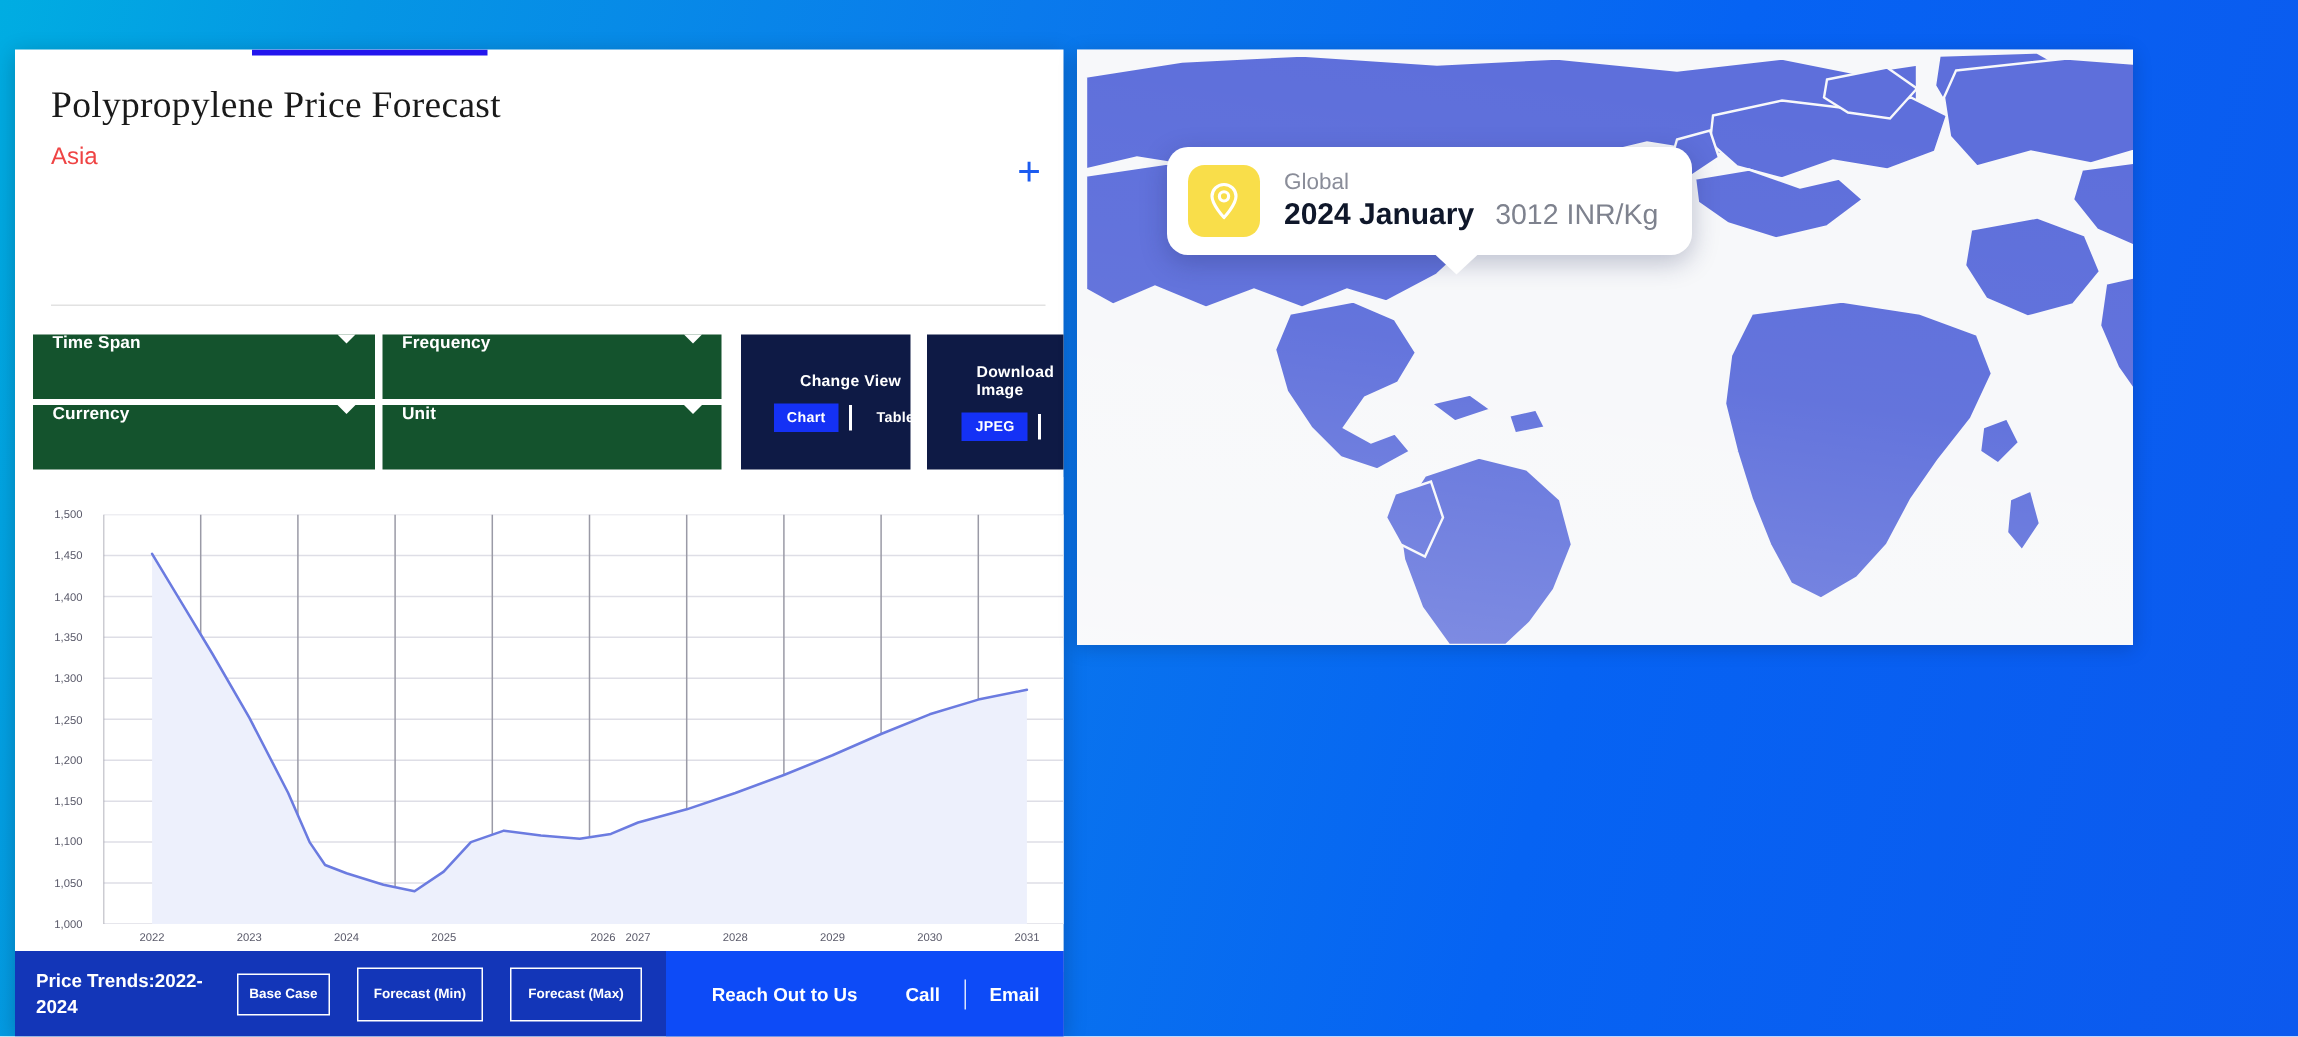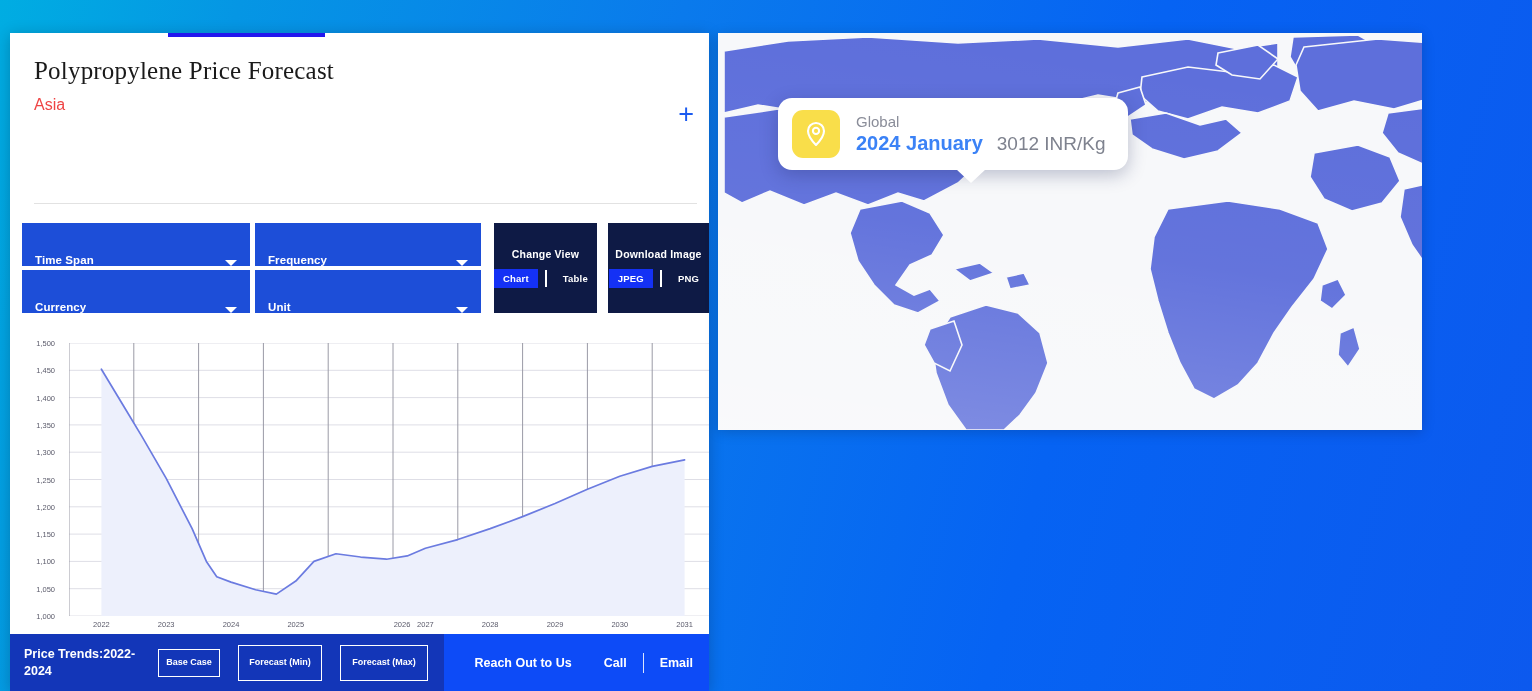--- a/index.html
+++ b/index.html
@@ -50,34 +50,34 @@
     width: 687px; height: 90px;
     display: flex; gap: 6px;
   }
   .selects {
     display: grid;
     grid-template-columns: 228px 226px;
     grid-template-rows: 43px 43px;
     gap: 4px 5px;
   }
   .sel {
-    background: #1d4ed8; color: #ffffff;
-    display: flex; align-items: flex-end; justify-content: space-between;
+    background: #14532d; color: #ffffff;
+    display: flex; align-items: flex-start; justify-content: space-between;
     padding: 0 13px; font-size: 11.5px; font-weight: 700;
     cursor: pointer; letter-spacing: .1px;
   }
   .sel .caret {
     width: 0; height: 0;
     border-left: 6px solid transparent; border-right: 6px solid transparent;
     border-top: 6px solid #ffffff;
   }
   .panel {
     background: #0E1A45; color: #ffffff;
     display: flex; flex-direction: column; align-items: center;
-    justify-content: center; gap: 9px;
+    justify-content: center; gap: 9px; padding-left: 33px;
   }
   .panel-chg { width: 113px; margin-left: 7px; }
   .panel-dl  { width: 113px; margin-left: 5px; }
   .panel-title { font-size: 10.5px; font-weight: 700; letter-spacing: .2px; }
   .seg { display: flex; align-items: center; gap: 0px; }
   .seg-btn {
     font-size: 9.5px; font-weight: 700; padding: 4px 9px;
     color: #ffffff; cursor: pointer; letter-spacing: .2px;
   }
   .seg-btn.active { background: #1431F5; }
@@ -144,21 +144,21 @@
     padding: 12px 22px 12px 14px;
     display: flex; align-items: center; gap: 16px;
     box-shadow: 0 5px 18px rgba(30,40,90,.28);
   }
   .tt-icon {
     width: 48px; height: 48px; border-radius: 11px; background: #F9DE4A;
     display: flex; align-items: center; justify-content: center; flex: none;
   }
   .tt-region { font-size: 15px; color: #8A8D99; margin-bottom: 2px; }
   .tt-row { display: flex; align-items: baseline; gap: 14px; }
-  .tt-date { font-size: 20px; font-weight: 700; color: #3b82f6; }
+  .tt-date { font-size: 20px; font-weight: 700; color: #0f172a; }
   .tt-price { font-size: 19px; color: #7E828E; }
   .tt-tail {
     position: absolute; left: 178px; bottom: -13px;
     width: 0; height: 0;
     border-left: 15px solid transparent; border-right: 15px solid transparent;
     border-top: 14px solid #ffffff;
   }
 </style>
 </head>
 <body>

